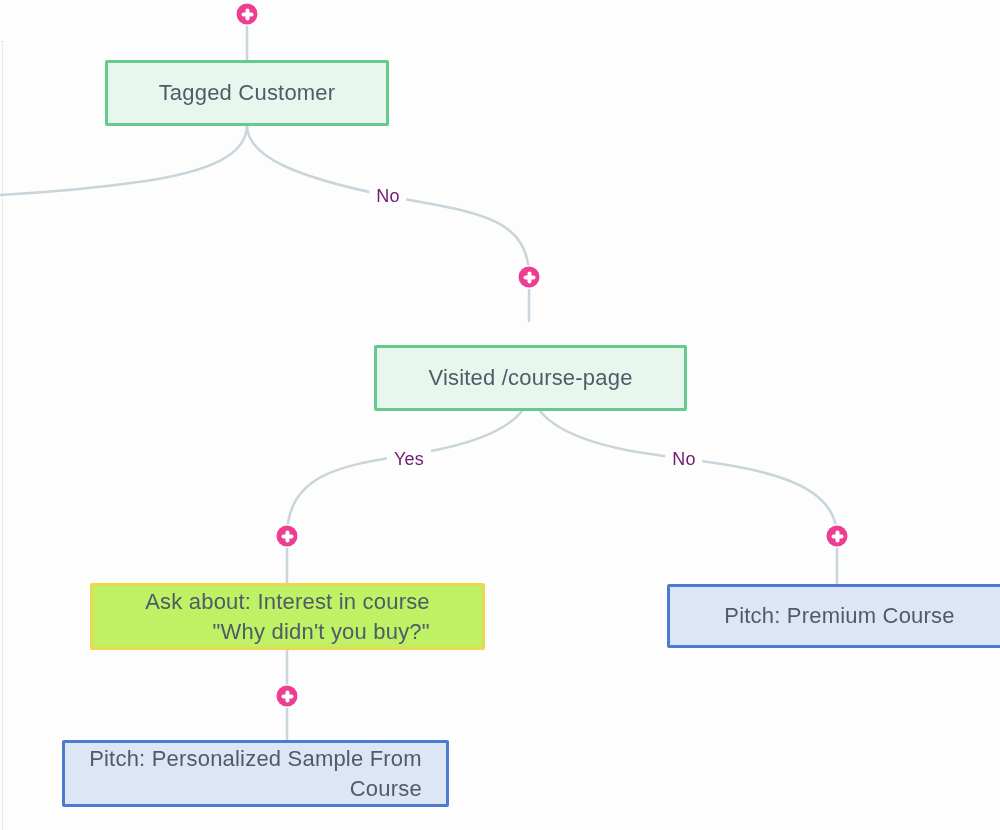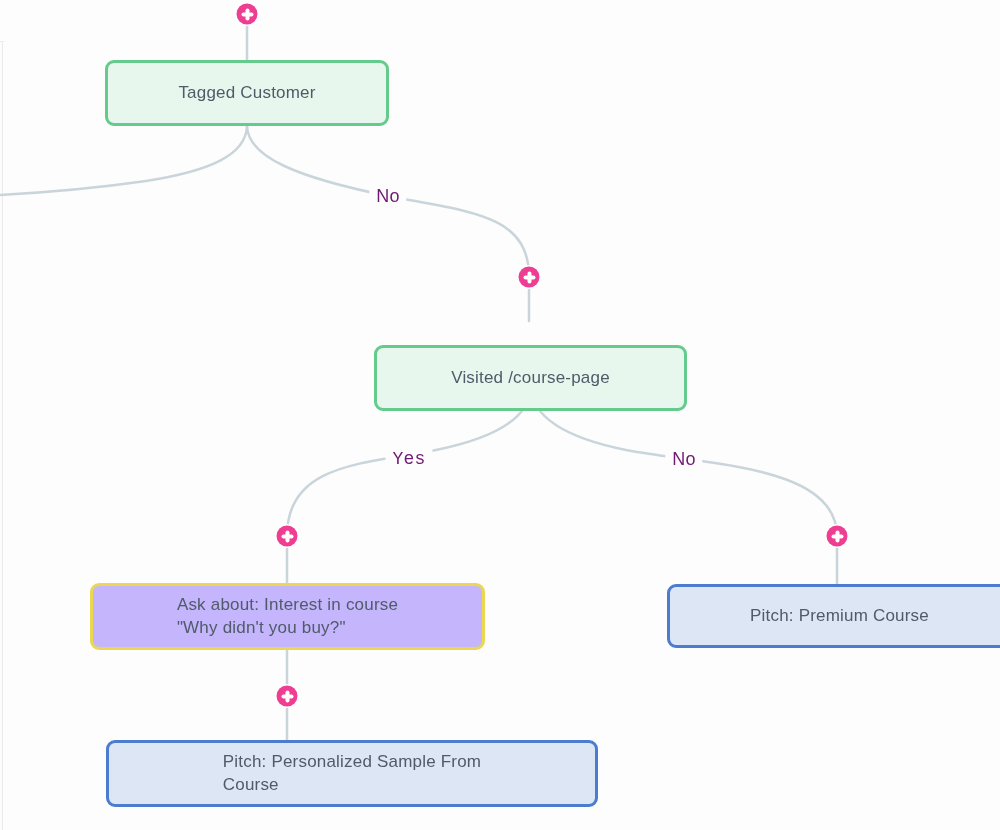--- a/index.html
+++ b/index.html
@@ -41,53 +41,53 @@
     stroke: #c9d5da;
     stroke-width: 2.5;
     stroke-linecap: round;
   }
   .node {
     position: absolute;
     z-index: 2;
     display: flex;
     align-items: center;
     justify-content: center;
-    text-align: left;
-    border-radius: 9px;
-    font-size: 17px;
+    text-align: right;
+    border-radius: 2px;
+    font-size: 22px;
     line-height: 1.35;
     color: #4f5b68;
     letter-spacing: 0.2px;
     white-space: pre-line;
     padding: 4px 14px;
     cursor: pointer;
   }
   .node-green  { background: #e8f7ed; border: 3px solid #64cb8d; }
-  .node-yellow { background: #c4b5fd; border: 3px solid #ecd850; }
+  .node-yellow { background: #bef264; border: 3px solid #ecd850; }
   .node-blue   { background: #dde6f5; border: 3px solid #4c7cd0; }
 
   .node-tagged  { left: 105px; top:  60px; width: 284px; height: 66px; }
   .node-visited { left: 374px; top: 321px; width: 313px; height: 66px; margin-top: 24px; }
   .node-ask     { left:  90px; top: 583px; width: 395px; height: 67px; }
   .node-premium { left: 667px; top: 584px; width: 345px; height: 64px; }
-  .node-sample  { left:  62px; top: 740px; width: 492px; height: 67px; margin-left: 44px; }
+  .node-sample  { left:  62px; top: 740px; width: 387px; height: 67px; }
 
   .branch-label {
     position: absolute;
     z-index: 2;
     transform: translate(-50%, -50%);
     background: #fdfdfd;
     padding: 1px 7px;
     font-size: 18px;
     font-weight: 500;
     color: #701a75;
     letter-spacing: 0.2px;
   }
   .bl-tagged-no  { left: 388px; top: 196px; }
-  .bl-visited-yes{ left: 409px; top: 459px; font-family: Liberation Mono, monospace; }
+  .bl-visited-yes{ left: 409px; top: 459px; }
   .bl-visited-no { left: 684px; top: 459px; }
 
   .plus-btn {
     position: absolute;
     z-index: 3;
     width: 21px; height: 21px;
     border-radius: 50%;
     background: #ee3e92;
     transform: translate(-50%, -50%);
     cursor: pointer;

